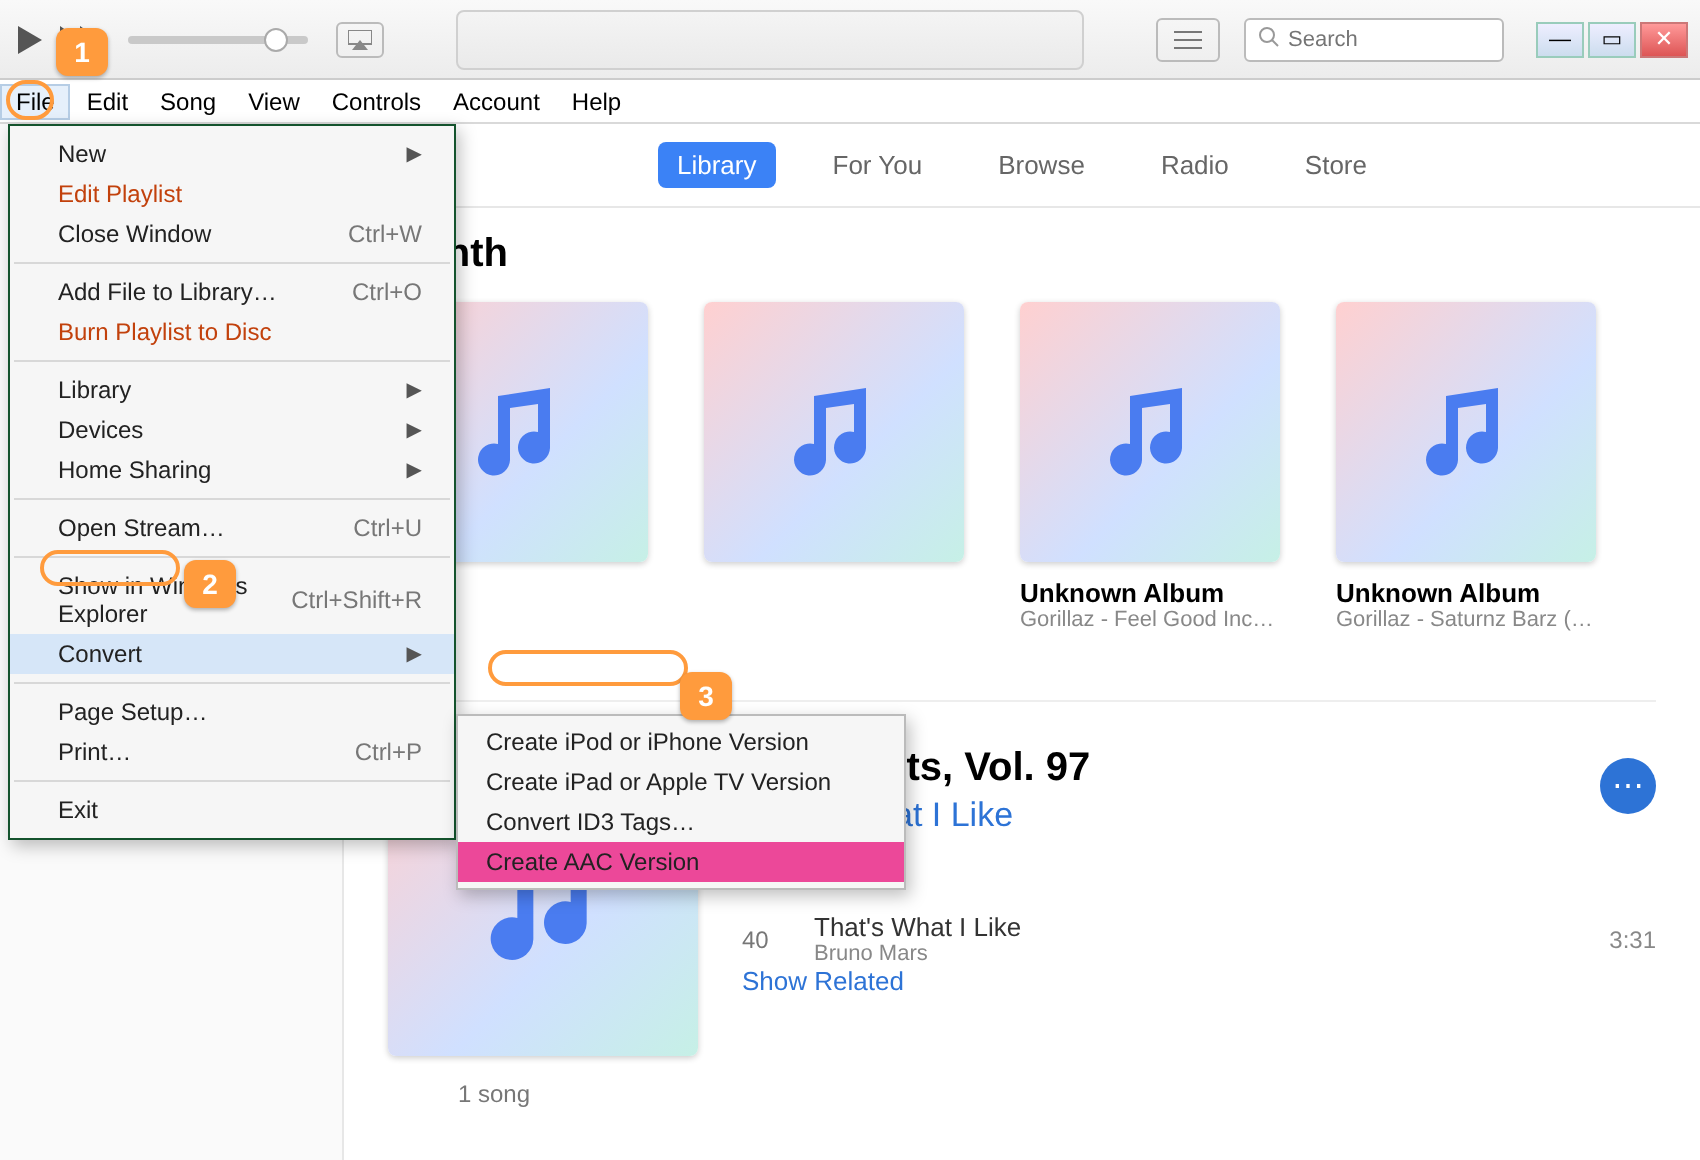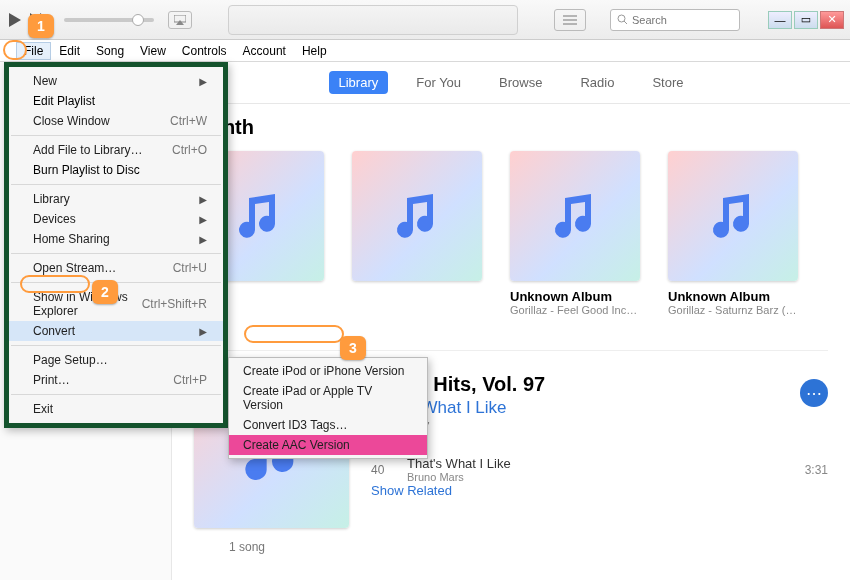--- a/index.html
+++ b/index.html
@@ -7,30 +7,30 @@
 
 
 .toolbar { height: 40px; background: linear-gradient(#f9f9f9,#ececec); border-bottom: 1px solid #ccc; display: flex; align-items: center; padding: 0 6px; gap: 6px; position: relative; }
 .play-ctrl { display: flex; align-items: center; gap: 6px; }
 .play-btn svg, .ff-btn svg { display:block; }
 .vol { width: 90px; height: 4px; background: #c9c9c9; border-radius:2px; position: relative; margin-left:6px;}
 .vol-knob { position:absolute; right:10px; top:-4px; width:12px; height:12px; border-radius:50%; background:#fff; border:1px solid #aaa;}
 .airplay { width:24px; height:18px; border:1px solid #bbb; border-radius:3px; margin-left:8px; display:flex; align-items:center; justify-content:center;}
 .lcd { flex:1; height:30px; margin:0 30px; background:linear-gradient(#f4f4f4,#eaeaea); border:1px solid #d0d0d0; border-radius:4px; display:flex; align-items:center; justify-content:center;}
 .apple-logo { font-size:18px; color:#888;}
-.right-ctrls { display:flex; align-items:center; gap:24px;}
+.right-ctrls { display:flex; align-items:center; gap:12px;}
 .list-btn { width:32px; height:22px; border:1px solid #bbb; border-radius:3px; display:flex; align-items:center; justify-content:center; }
 .search { width:130px; height:22px; border:1px solid #bbb; border-radius:3px; display:flex; align-items:center; padding:0 6px; gap:4px; background:#fff;}
 .search input { border:none; outline:none; width:100%; font-size:11px; }
 .win-ctrls { display:flex; gap:2px; margin-left:4px;}
 .win-btn { width:24px; height:18px; border:1px solid #9cb; background:linear-gradient(#eef,#cde); display:flex; align-items:center; justify-content:center; font-size:11px;}
 .win-close { border-color:#c77; background:linear-gradient(#f99,#d55); color:#fff;}
 
 
-.menubar { height:22px; background:#fff; border-bottom:1px solid #d9d9d9; display:flex; align-items:center; padding:0 16px; font-size:12px; }
+.menubar { height:22px; background:#fff; border-bottom:1px solid #d9d9d9; display:flex; align-items:center; padding:0 0; font-size:12px; }
 .menubar .mi { padding:2px 8px; cursor:default; }
 .menubar .mi.active { background:#e6f0fb; border:1px solid #b6cde5; padding:1px 7px;}
 
 
 .tabrow { height:42px; display:flex; align-items:center; justify-content:center; gap:18px; border-bottom:1px solid #e7e7e7; background:#fff; font-size:13px; position:relative;}
 .tabrow .tab { color:#666; padding:4px 10px; }
 .tabrow .tab.active { background:#3b82f6; color:#fff; border-radius:4px; }
 
 
 .sidebar { position:absolute; top:62px; bottom:0; left:0; width:172px; border-right:1px solid #e7e7e7; background:#fafafa; }
@@ -56,28 +56,28 @@
 .np-row .idx { width:36px; }
 .np-row .song { flex:1; }
 .np-row .song .a { color:#333; font-size:13px;}
 .np-row .song .b { color:#888; font-size:11px;}
 .np-row .dur { color:#888;}
 .np-more { width:28px; height:28px; border-radius:50%; background:#2d73d6; color:#fff; display:flex; align-items:center; justify-content:center; font-size:16px; margin-left:auto; margin-top:6px;}
 .related { color:#2d73d6; font-size:13px; }
 .song-count { font-size:12px; color:#777; margin-top:12px;margin-left:35px; }
 
 
-.dropdown { position:absolute; top:62px; left:4px; width:224px; background:#f6f6f6; border:5px solid #14532d; box-shadow:2px 3px 8px rgba(0,0,0,.25); font-size:12px; z-index:50; padding:4px 0;}
+.dropdown { position:absolute; top:62px; left:4px; width:224px; background:#f6f6f6; border:1px solid #14532d; box-shadow:2px 3px 8px rgba(0,0,0,.25); font-size:12px; z-index:50; padding:4px 0;}
 .dd-item { display:flex; align-items:center; justify-content:space-between; padding:3px 16px 3px 24px; color:#222; position:relative;}
-.dd-item.disabled { color:#000000; }
+.dd-item.disabled { color:#c2410c; }
 .dd-item .arr { font-size:10px; color:#555;}
 .dd-sep { height:1px; background:#d8d8d8; margin:4px 2px;}
 .dd-item.highlight { background:#d6e6f8; }
 
-.submenu { position:absolute; top:244px; left:228px; width:200px; background:#f6f6f6; border:1px solid #bbb; box-shadow:2px 3px 8px rgba(0,0,0,.25); font-size:12px; z-index:51; padding:3px 0;}
+.submenu { position:absolute; top:244px; left:228px; width:225px; background:#f6f6f6; border:1px solid #bbb; box-shadow:2px 3px 8px rgba(0,0,0,.25); font-size:12px; z-index:51; padding:3px 0;}
 .submenu .dd-item { padding:3px 14px;}
 .submenu .dd-item.highlight { background:#ec4899; }
 
 
 .bubble { position:absolute; width:26px; height:24px; border-radius:6px; background:#ff9b3d; color:#fff; font-weight:700; display:flex; align-items:center; justify-content:center; font-size:14px; box-shadow:0 1px 2px rgba(0,0,0,.3); z-index:80;}
 .ring { position:absolute; border:2px solid #ff9b3d; border-radius:10px; z-index:79;}
 </style>
 </head>
 <body>
 

